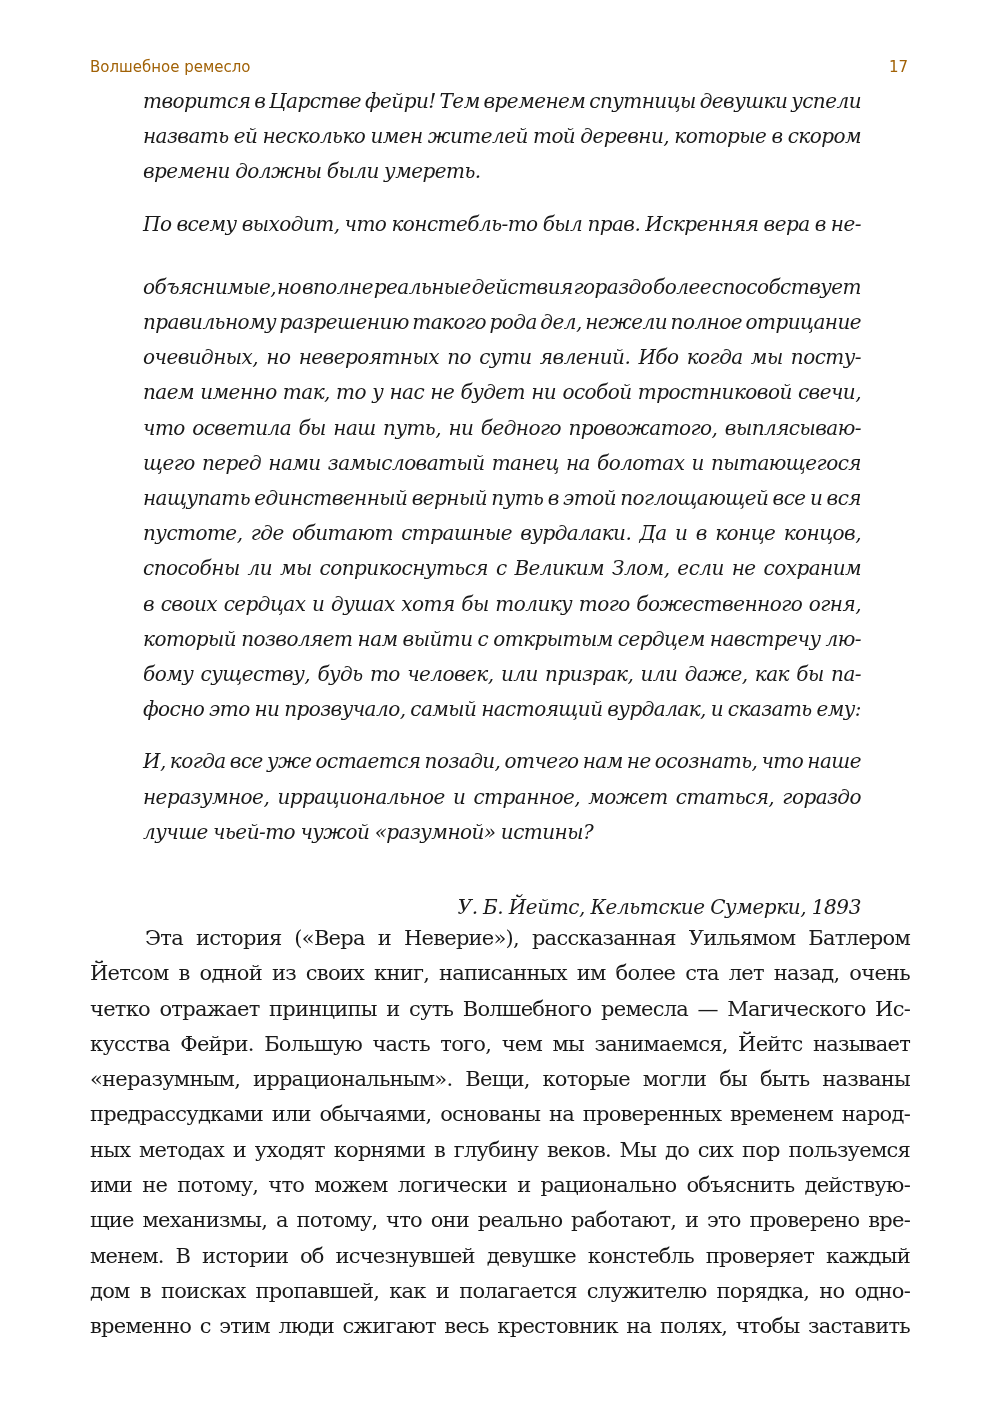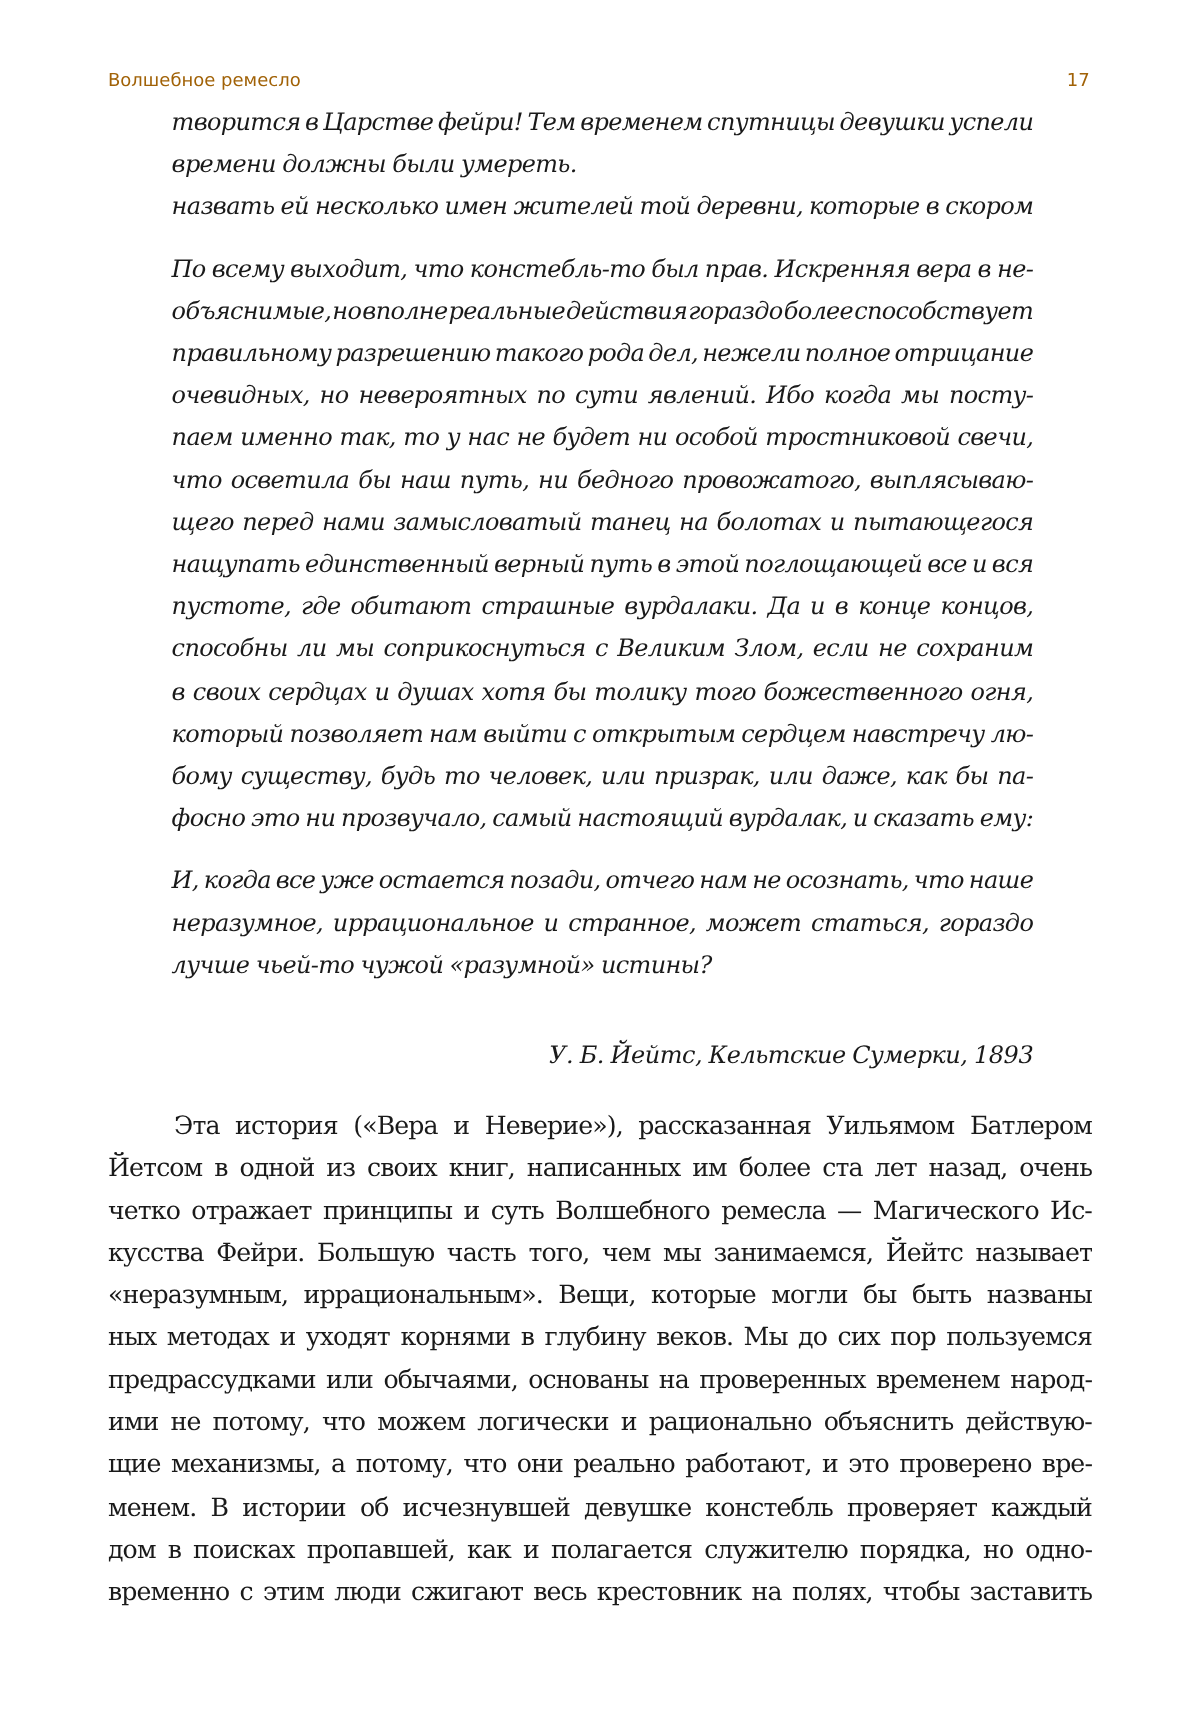--- a/index.html
+++ b/index.html
@@ -87,26 +87,26 @@
 <body>
 
 <header class="running-head">
   <span class="title">Волшебное ремесло</span>
   <span class="folio">17</span>
 </header>
 
 <section class="epigraph">
   <p>
     <span class="line" style="word-spacing: -4.36133px;">творится в Царстве фейри! Тем временем спутницы девушки успели</span>
+    <span class="line" style="word-spacing: -2.78819px;">назвать ей несколько имен жителей той деревни, которые в скором</span>
     <span class="line last">времени должны были умереть.</span>
-    <span class="line" style="word-spacing: -2.78819px;">назвать ей несколько имен жителей той деревни, которые в скором</span>
   </p>
   <p>
     <span class="line" style="word-spacing: -2.60312px;">По всему выходит, что констебль-то был прав. Искренняя вера в не-</span>
-    <span class="line" style="word-spacing: -7.76339px;">объяснимые, но вполне реальные действия гораздо более способствует</span>
+    <span class="line" style="word-spacing: -7.76339px; margin-top: 28px;">объяснимые, но вполне реальные действия гораздо более способствует</span>
     <span class="line" style="word-spacing: -5.05357px;">правильному разрешению такого рода дел, нежели полное отрицание</span>
     <span class="line" style="word-spacing: 0.387153px;">очевидных, но невероятных по сути явлений. Ибо когда мы посту-</span>
     <span class="line" style="word-spacing: -1.28693px;">паем именно так, то у нас не будет ни особой тростниковой свечи,</span>
     <span class="line" style="word-spacing: -0.701172px;">что осветила бы наш путь, ни бедного провожатого, выплясываю-</span>
     <span class="line" style="word-spacing: -1.00391px;">щего перед нами замысловатый танец на болотах и пытающегося</span>
     <span class="line" style="word-spacing: -3.6441px;">нащупать единственный верный путь в этой поглощающей все и вся</span>
     <span class="line" style="word-spacing: 0.513889px;">пустоте, где обитают страшные вурдалаки. Да и в конце концов,</span>
     <span class="line" style="word-spacing: 0.0538194px;">способны ли мы соприкоснуться с Великим Злом, если не сохраним</span>
     <span class="line" style="word-spacing: -1.04688px;">в своих сердцах и душах хотя бы толику того божественного огня,</span>
     <span class="line" style="word-spacing: -3.12891px;">который позволяет нам выйти с открытым сердцем навстречу лю-</span>
@@ -121,21 +121,21 @@
   <p class="attribution">У. Б. Йейтс, Кельтские Сумерки, 1893</p>
 </section>
 
 <section class="body-text">
   <div>
     <span class="line indent" style="word-spacing: 4.44911px;">Эта история («Вера и Неверие»), рассказанная Уильямом Батлером</span>
     <span class="line" style="word-spacing: 2.36615px;">Йетсом в одной из своих книг, написанных им более ста лет назад, очень</span>
     <span class="line" style="word-spacing: 1.37396px;">четко отражает принципы и суть Волшебного ремесла — Магического Ис-</span>
     <span class="line" style="word-spacing: 2.36181px;">кусства Фейри. Большую часть того, чем мы занимаемся, Йейтс называет</span>
     <span class="line" style="word-spacing: 4.17232px;">«неразумным, иррациональным». Вещи, которые могли бы быть названы</span>
+    <span class="line" style="word-spacing: -0.108929px;">предрассудками или обычаями, основаны на проверенных временем народ-</span>
     <span class="line" style="word-spacing: 1.13568px;">ных методах и уходят корнями в глубину веков. Мы до сих пор пользуемся</span>
-    <span class="line" style="word-spacing: -0.108929px;">предрассудками или обычаями, основаны на проверенных временем народ-</span>
     <span class="line" style="word-spacing: 1.96076px;">ими не потому, что можем логически и рационально объяснить действую-</span>
     <span class="line" style="word-spacing: 0.956818px;">щие механизмы, а потому, что они реально работают, и это проверено вре-</span>
     <span class="line" style="word-spacing: 3.40195px;">менем. В истории об исчезнувшей девушке констебль проверяет каждый</span>
     <span class="line" style="word-spacing: 2.175px;">дом в поисках пропавшей, как и полагается служителю порядка, но одно-</span>
     <span class="line" style="word-spacing: 0.60625px;">временно с этим люди сжигают весь крестовник на полях, чтобы заставить</span>
   </div>
 </section>
 
 </body></html>

